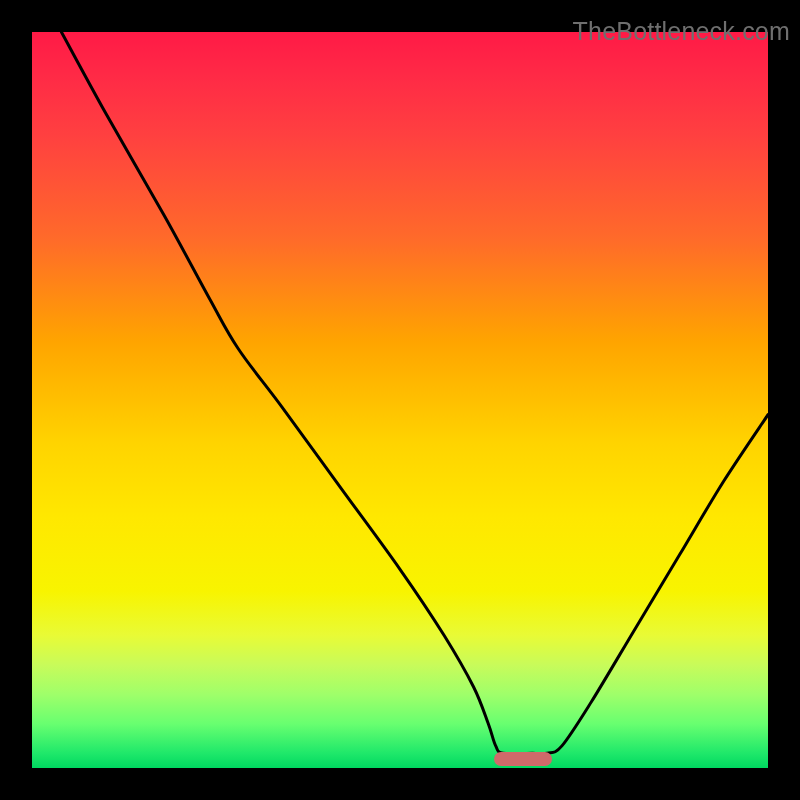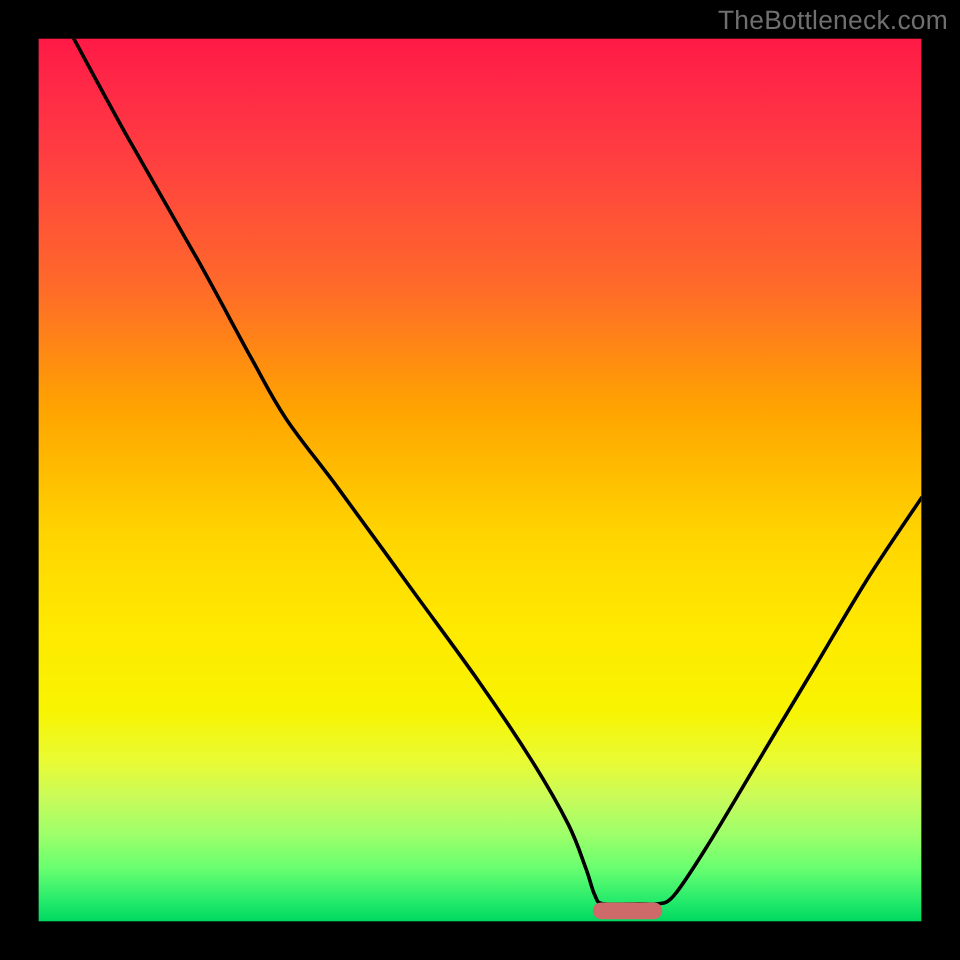--- a/index.html
+++ b/index.html
@@ -10,24 +10,24 @@
     background: #000;
     overflow: hidden;
   }
   .container {
     position: relative;
     width: 800px;
     height: 800px;
   }
   .watermark {
     position: absolute;
-    top: 4px;
+    top: 17px;
     right: 10px;
     font-family: Arial, Helvetica, sans-serif;
-    font-size: 22px;
+    font-size: 25px;
     font-weight: 400;
     color: #6f6f6f;
     letter-spacing: 0.2px;
     z-index: 5;
   }
   .plot-area {
     position: absolute;
     left: 32px;
     top: 32px;
     width: 736px;

